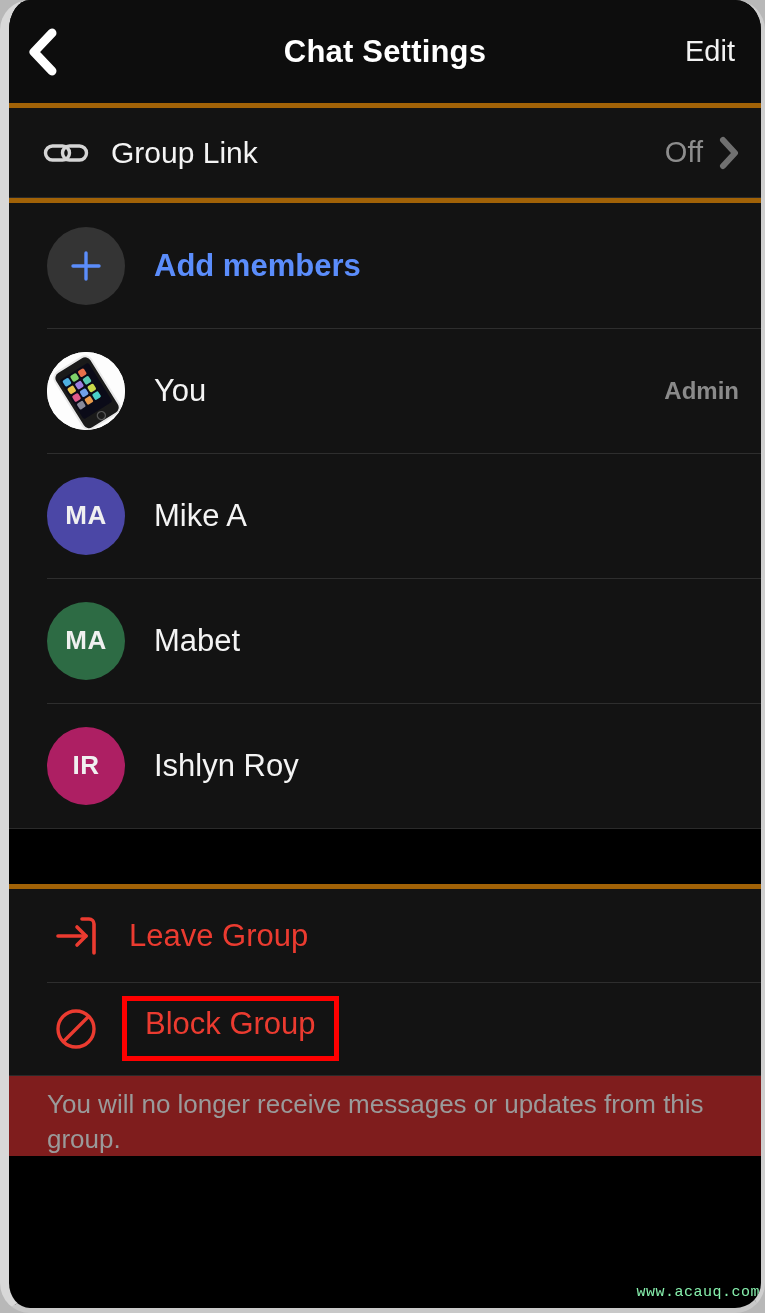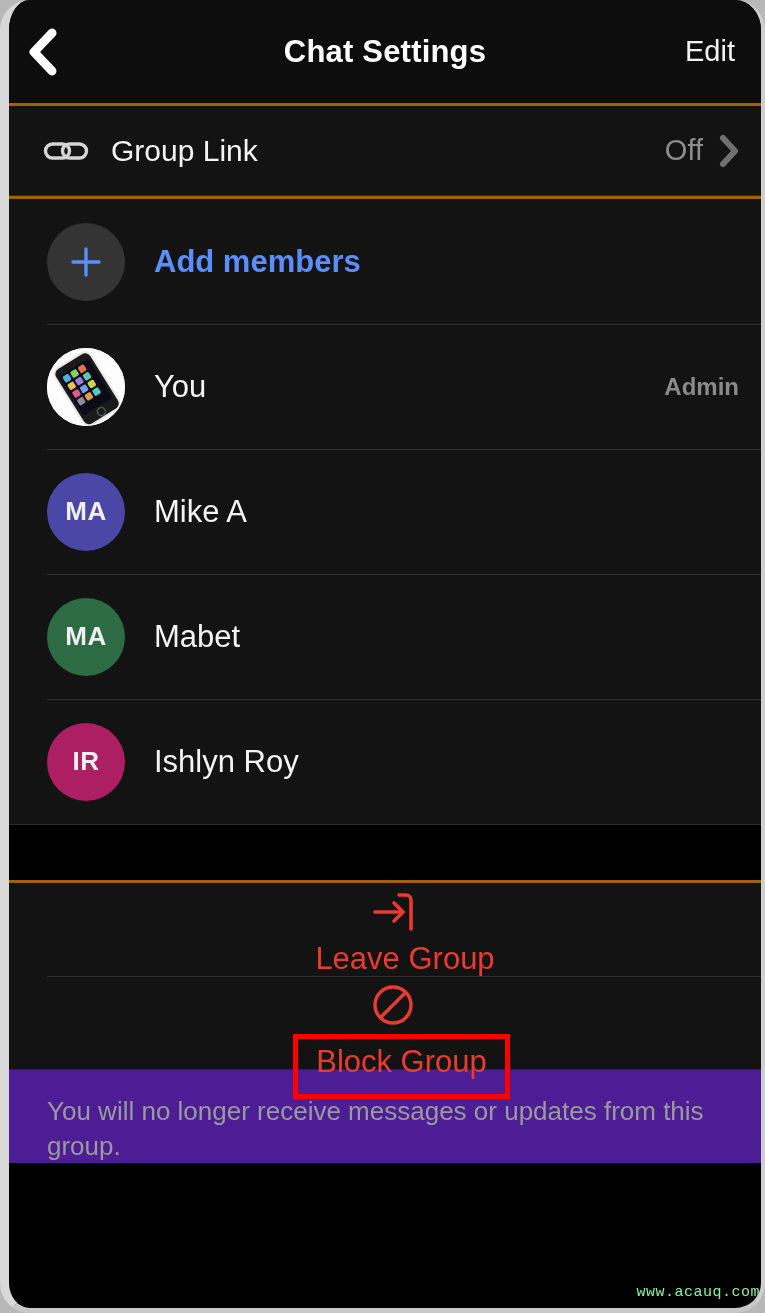--- a/index.html
+++ b/index.html
@@ -57,21 +57,21 @@
     margin-left: auto;
     color: #f2f2f2;
     font-size: 29px;
     font-weight: normal;
     z-index: 2;
   }
 
   
   .card {
     background: #131313;
-    border-top: 3px solid #a16207;
+    border-top: 5px solid #a16207;
     border-bottom: 1px solid #2a2a2a;
   }
   .gap {
     background: #000000;
   }
 
   .row {
     display: flex;
     align-items: center;
     padding: 0 22px 0 38px;
@@ -164,21 +164,21 @@
     font-weight: bold;
   }
   .member-role {
     margin-left: auto;
     color: #8a8a8a;
     font-size: 24px;
     font-weight: bold;
   }
 
   
-  .danger-row { height: 93px; flex-direction: column; }
+  .danger-row { height: 93px; }
   .danger-icon {
     width: 58px;
     flex: 0 0 58px;
     display: flex;
     align-items: center;
     justify-content: center;
   }
   .danger-label {
     margin-left: 24px;
     color: #eb3b30;
@@ -186,22 +186,22 @@
   }
   .danger-label.boxed {
     border: 5px solid #ff0000;
     padding: 7px 18px 17px 18px;
     margin-left: 17px;
     line-height: 1;
   }
 
   
   .footer {
-    background: #4c1d95;
-    padding: 24px 48px 0 38px;
+    background: #7f1d1d;
+    padding: 11px 48px 0 38px;
   }
   .footer-text {
     color: #9a9a9a;
     font-size: 26px;
     line-height: 1.33;
   }
 
   .watermark {
     position: absolute;
     right: 1px;

